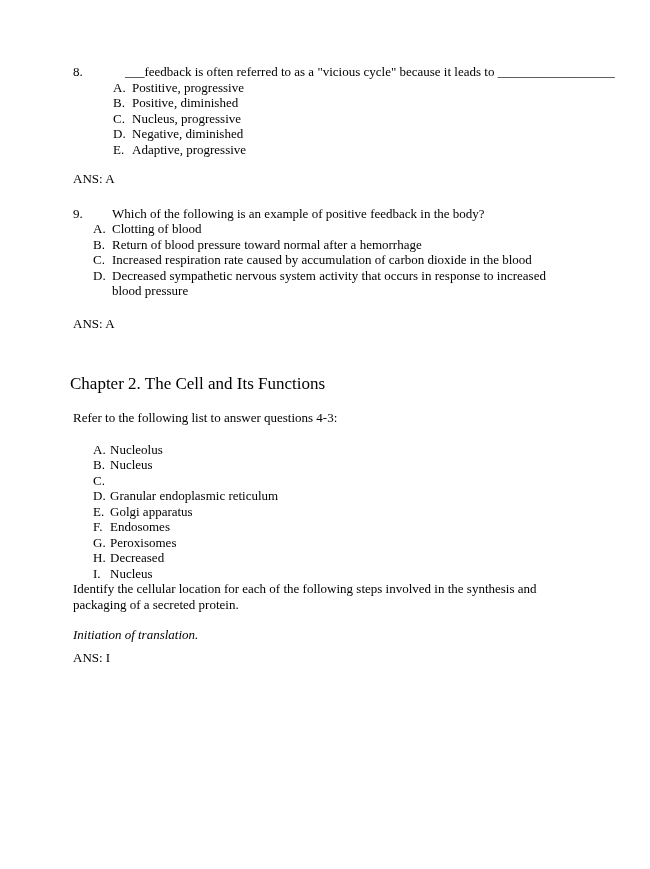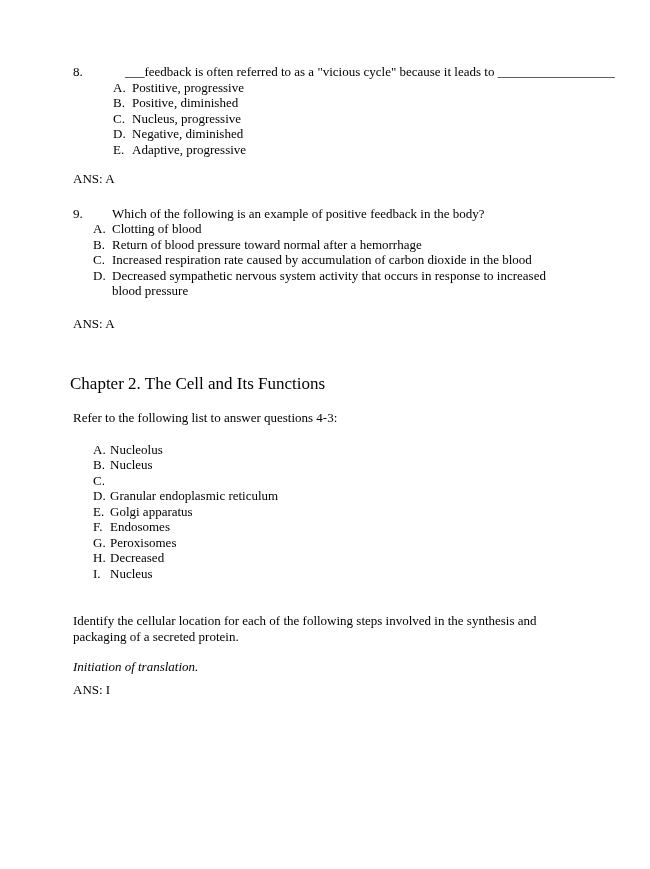--- a/index.html
+++ b/index.html
@@ -39,21 +39,21 @@
     font-size: 17px;
     line-height: 21px;
     font-weight: normal;
   }
   .test-bank {
     margin-top: 50px;
     font-weight: bold;
   }
   .refer { margin-top: 16px; }
   .cell-list { margin-top: 16px; margin-left: 20px; }
-  .identify { margin-top: 32px; max-width: 488px; }
+  .identify { margin-top: 0; max-width: 488px; }
   .step { margin-top: 15px; font-style: italic; }
   .ans-final { margin-top: 7px; }
 </style>
 </head>
 <body>
 
 <div class="page">
   <div class="content">
 
     <div class="qrow">

